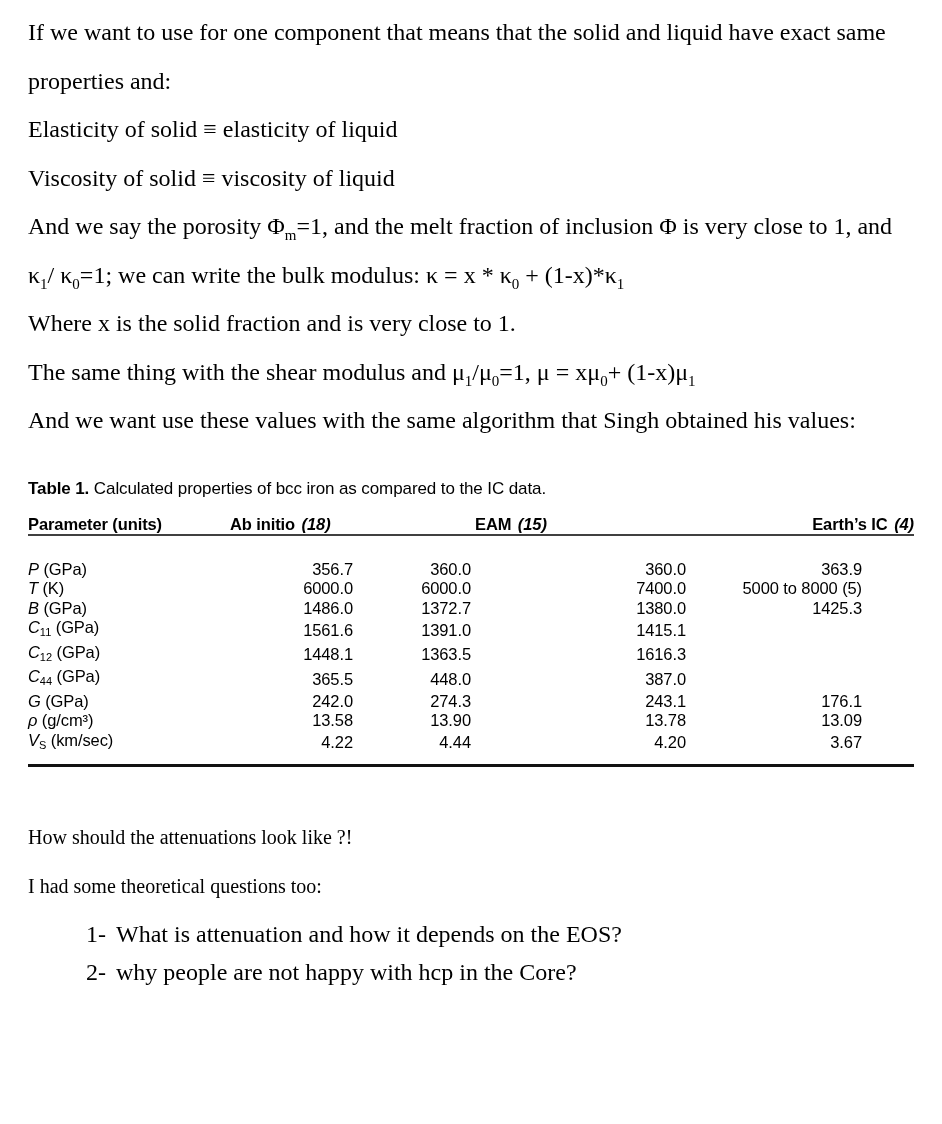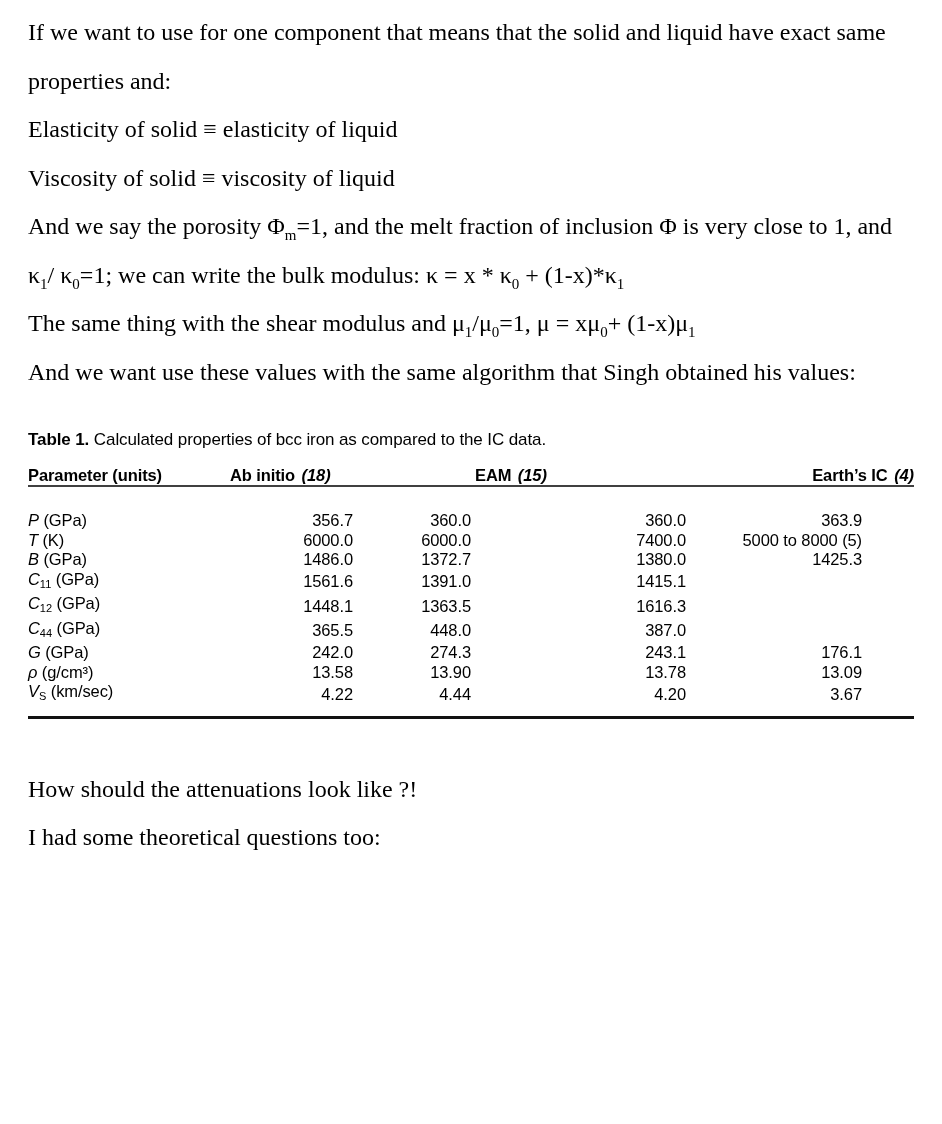--- a/index.html
+++ b/index.html
@@ -83,41 +83,42 @@
   td.num { text-align: right; }
   tbody td:nth-child(2) { padding-right: 2px; }
   tbody td:nth-child(3) { padding-right: 4px; }
   tbody td:nth-child(4) { padding-right: 4px; }
   tbody td:nth-child(5) { padding-right: 52px; }
 
   
   .outro { margin-top: 46px; }
   .outro p {
     margin: 0;
-    font-size: 24px;
+    font-size: 20px;
     line-height: 48.5px;
   }
   .qlist { margin-top: 5px; padding-left: 58px; }
   .qitem {
     font-size: 24px;
     line-height: 38px;
     white-space: nowrap;
   }
   .qitem .qnum { margin-right: 10px; }
 </style>
 </head>
 <body>
 
 <div class="page">
 
   <div class="intro" id="intro">
       <p><span>If we want to use for one component that means that the solid and liquid have exact same properties and:</span></p>
       <p><span>Elasticity of solid ≡ elasticity of liquid</span></p>
       <p><span>Viscosity of solid ≡ viscosity of liquid</span></p>
       <p><span>And we say the porosity Φ</span><sub>m</sub><span>=1, and the melt fraction of inclusion Φ is very close to 1, and κ</span><sub>1</sub><span>/ κ</span><sub>0</sub><span>=1; we can write the bulk modulus: κ = x * κ</span><sub>0</sub><span> + (1-x)*κ</span><sub>1</sub></p>
+      <p><span>Where x is the solid fraction and is very close to 1.</span></p>
       <p><span>The same thing with the shear modulus and μ</span><sub>1</sub><span>/μ</span><sub>0</sub><span>=1, μ = xμ</span><sub>0</sub><span>+ (1-x)μ</span><sub>1</sub></p>
       <p><span>And we want use these values with the same algorithm that Singh obtained his values:</span></p>
     </div>
 
   <div class="table-section">
     <div class="caption">
       <span class="cap-bold">Table 1.</span><span> Calculated properties of bcc iron as compared to the IC data.</span>
     </div>
 
     <table class="datatable">
@@ -208,15 +209,19 @@
             <td class="num">4.20</td>
             <td class="num">3.67</td>
           </tr>
         </tbody>
     </table>
   </div>
 
   <div class="outro">
     <p>How should the attenuations look like ?!</p>
     <p>I had some theoretical questions too:</p>
+    <div class="qlist" id="qlist">
+        <div class="qitem"><span class="qnum">1-</span><span class="qtext">What is attenuation and how it depends on the EOS?</span></div>
+        <div class="qitem"><span class="qnum">2-</span><span class="qtext">why people are not happy with hcp in the Core?</span></div>
+      </div>
   </div>
 
 </div>
 
 </body></html>

